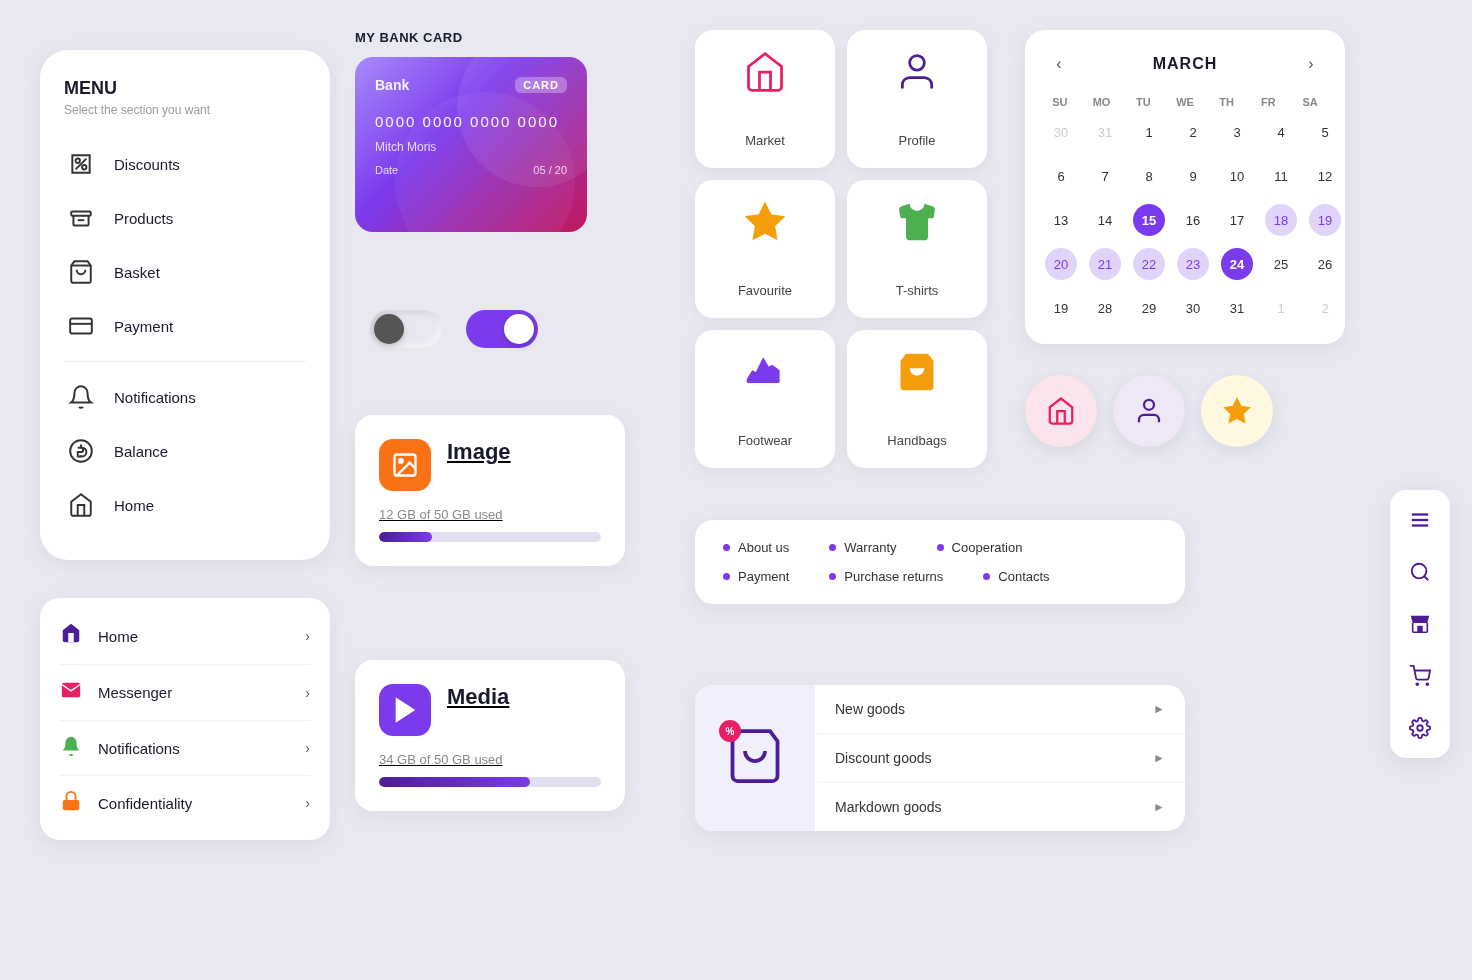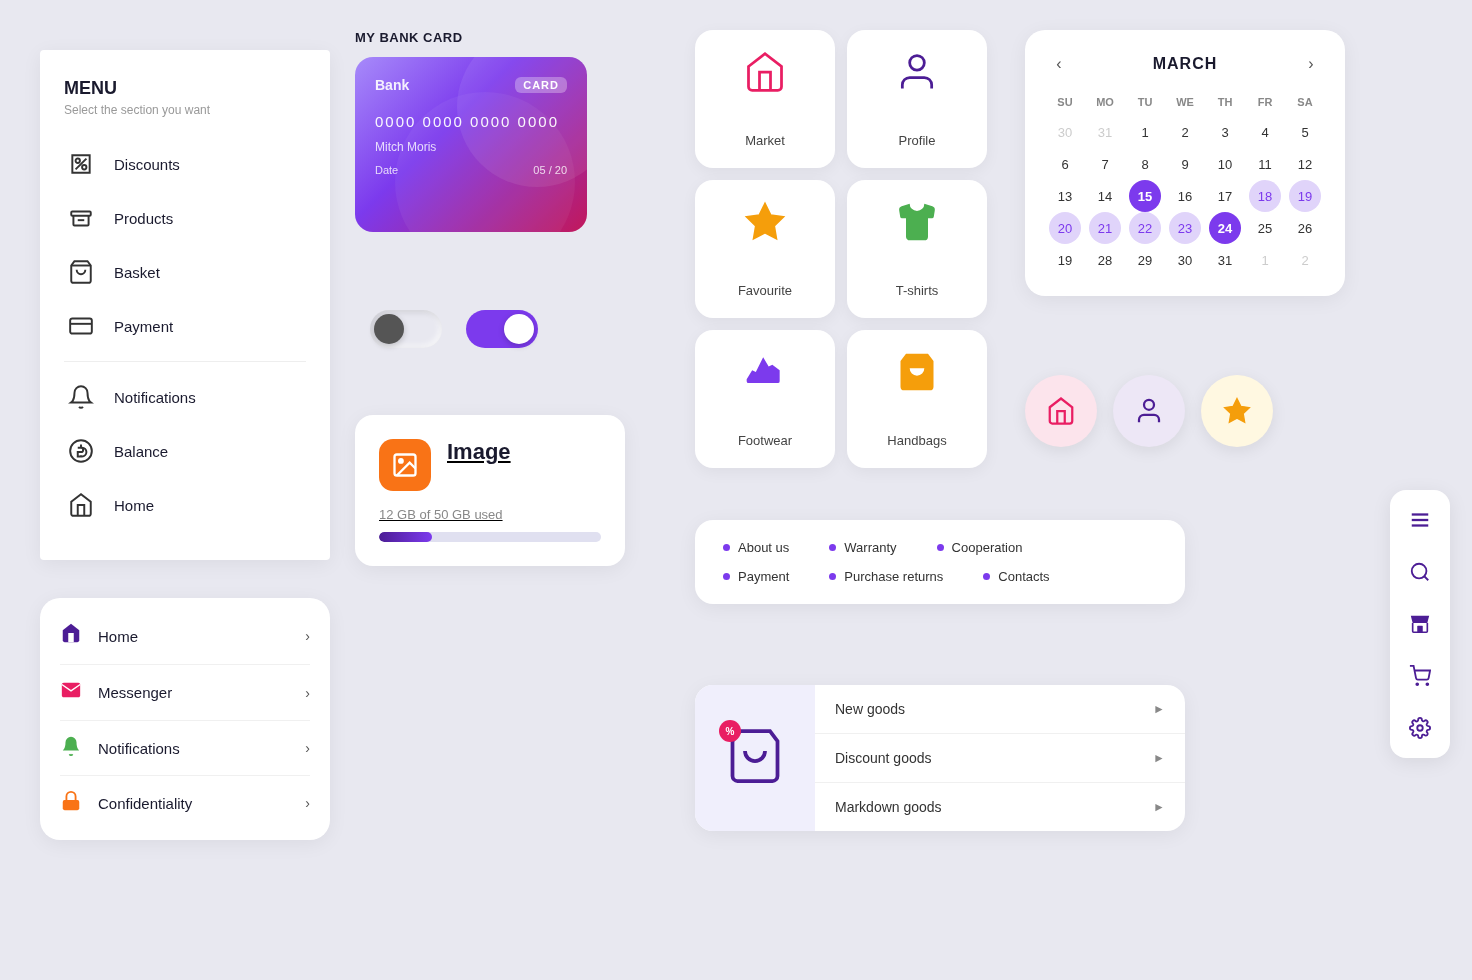--- a/index.html
+++ b/index.html
@@ -21,21 +21,21 @@
       padding: 20px;
     }
 
     
     .menu-panel {
       position: absolute;
       top: 50px;
       left: 40px;
       width: 290px;
       background: white;
-      border-radius: 4px;
+      border-radius: 28px;
       padding: 28px 24px;
       box-shadow: 0 4px 20px rgba(0,0,0,0.06);
     }
     .menu-title {
       font-weight: 800;
       font-size: 18px;
       color: #1a1a2e;
       margin-bottom: 4px;
     }
     .menu-subtitle {
@@ -279,21 +279,21 @@
       display: flex; align-items: center; justify-content: center;
       cursor: pointer;
       font-size: 16px;
       color: #555;
       background: none;
       border: none;
     }
     .cal-grid {
       display: grid;
       grid-template-columns: repeat(7, 1fr);
-      gap: 0;
+      gap: 12px;
       text-align: center;
     }
     .cal-day-header {
       font-size: 11px;
       font-weight: 600;
       color: #888;
       padding: 4px 0;
     }
     .cal-day {
       font-size: 13px;
@@ -599,20 +599,36 @@
       <div>
         <div class="storage-title">Image</div>
       </div>
     </div>
     <div class="storage-info">12 GB of 50 GB used</div>
     <div class="storage-bar-bg">
       <div class="storage-bar-fill" style="width:24%"></div>
     </div>
   </div>
 
+  <div class="storage-card storage-card-2">
+    <div style="display:flex;align-items:flex-start;gap:16px;">
+      <div class="storage-icon storage-icon-media">
+        <svg width="28" height="28" viewBox="0 0 24 24" fill="none" stroke="white" stroke-width="2">
+            <polygon points="5,3 19,12 5,21 5,3" fill="white"></polygon>
+          </svg>
+      </div>
+      <div>
+        <div class="storage-title">Media</div>
+      </div>
+    </div>
+    <div class="storage-info">34 GB of 50 GB used</div>
+    <div class="storage-bar-bg">
+      <div class="storage-bar-fill" style="width:68%"></div>
+    </div>
+  </div>
 
   <div class="category-grid">
 
     <div class="cat-card">
       <div class="cat-icon" style="color:#e91e63;">
         <svg width="44" height="44" viewBox="0 0 24 24" fill="none" stroke="#e91e63" stroke-width="1.5">
             <path d="M3 9l9-7 9 7v11a2 2 0 01-2 2H5a2 2 0 01-2-2z"></path>
             <polyline points="9 22 9 12 15 12 15 22"></polyline>
           </svg>
       </div>

